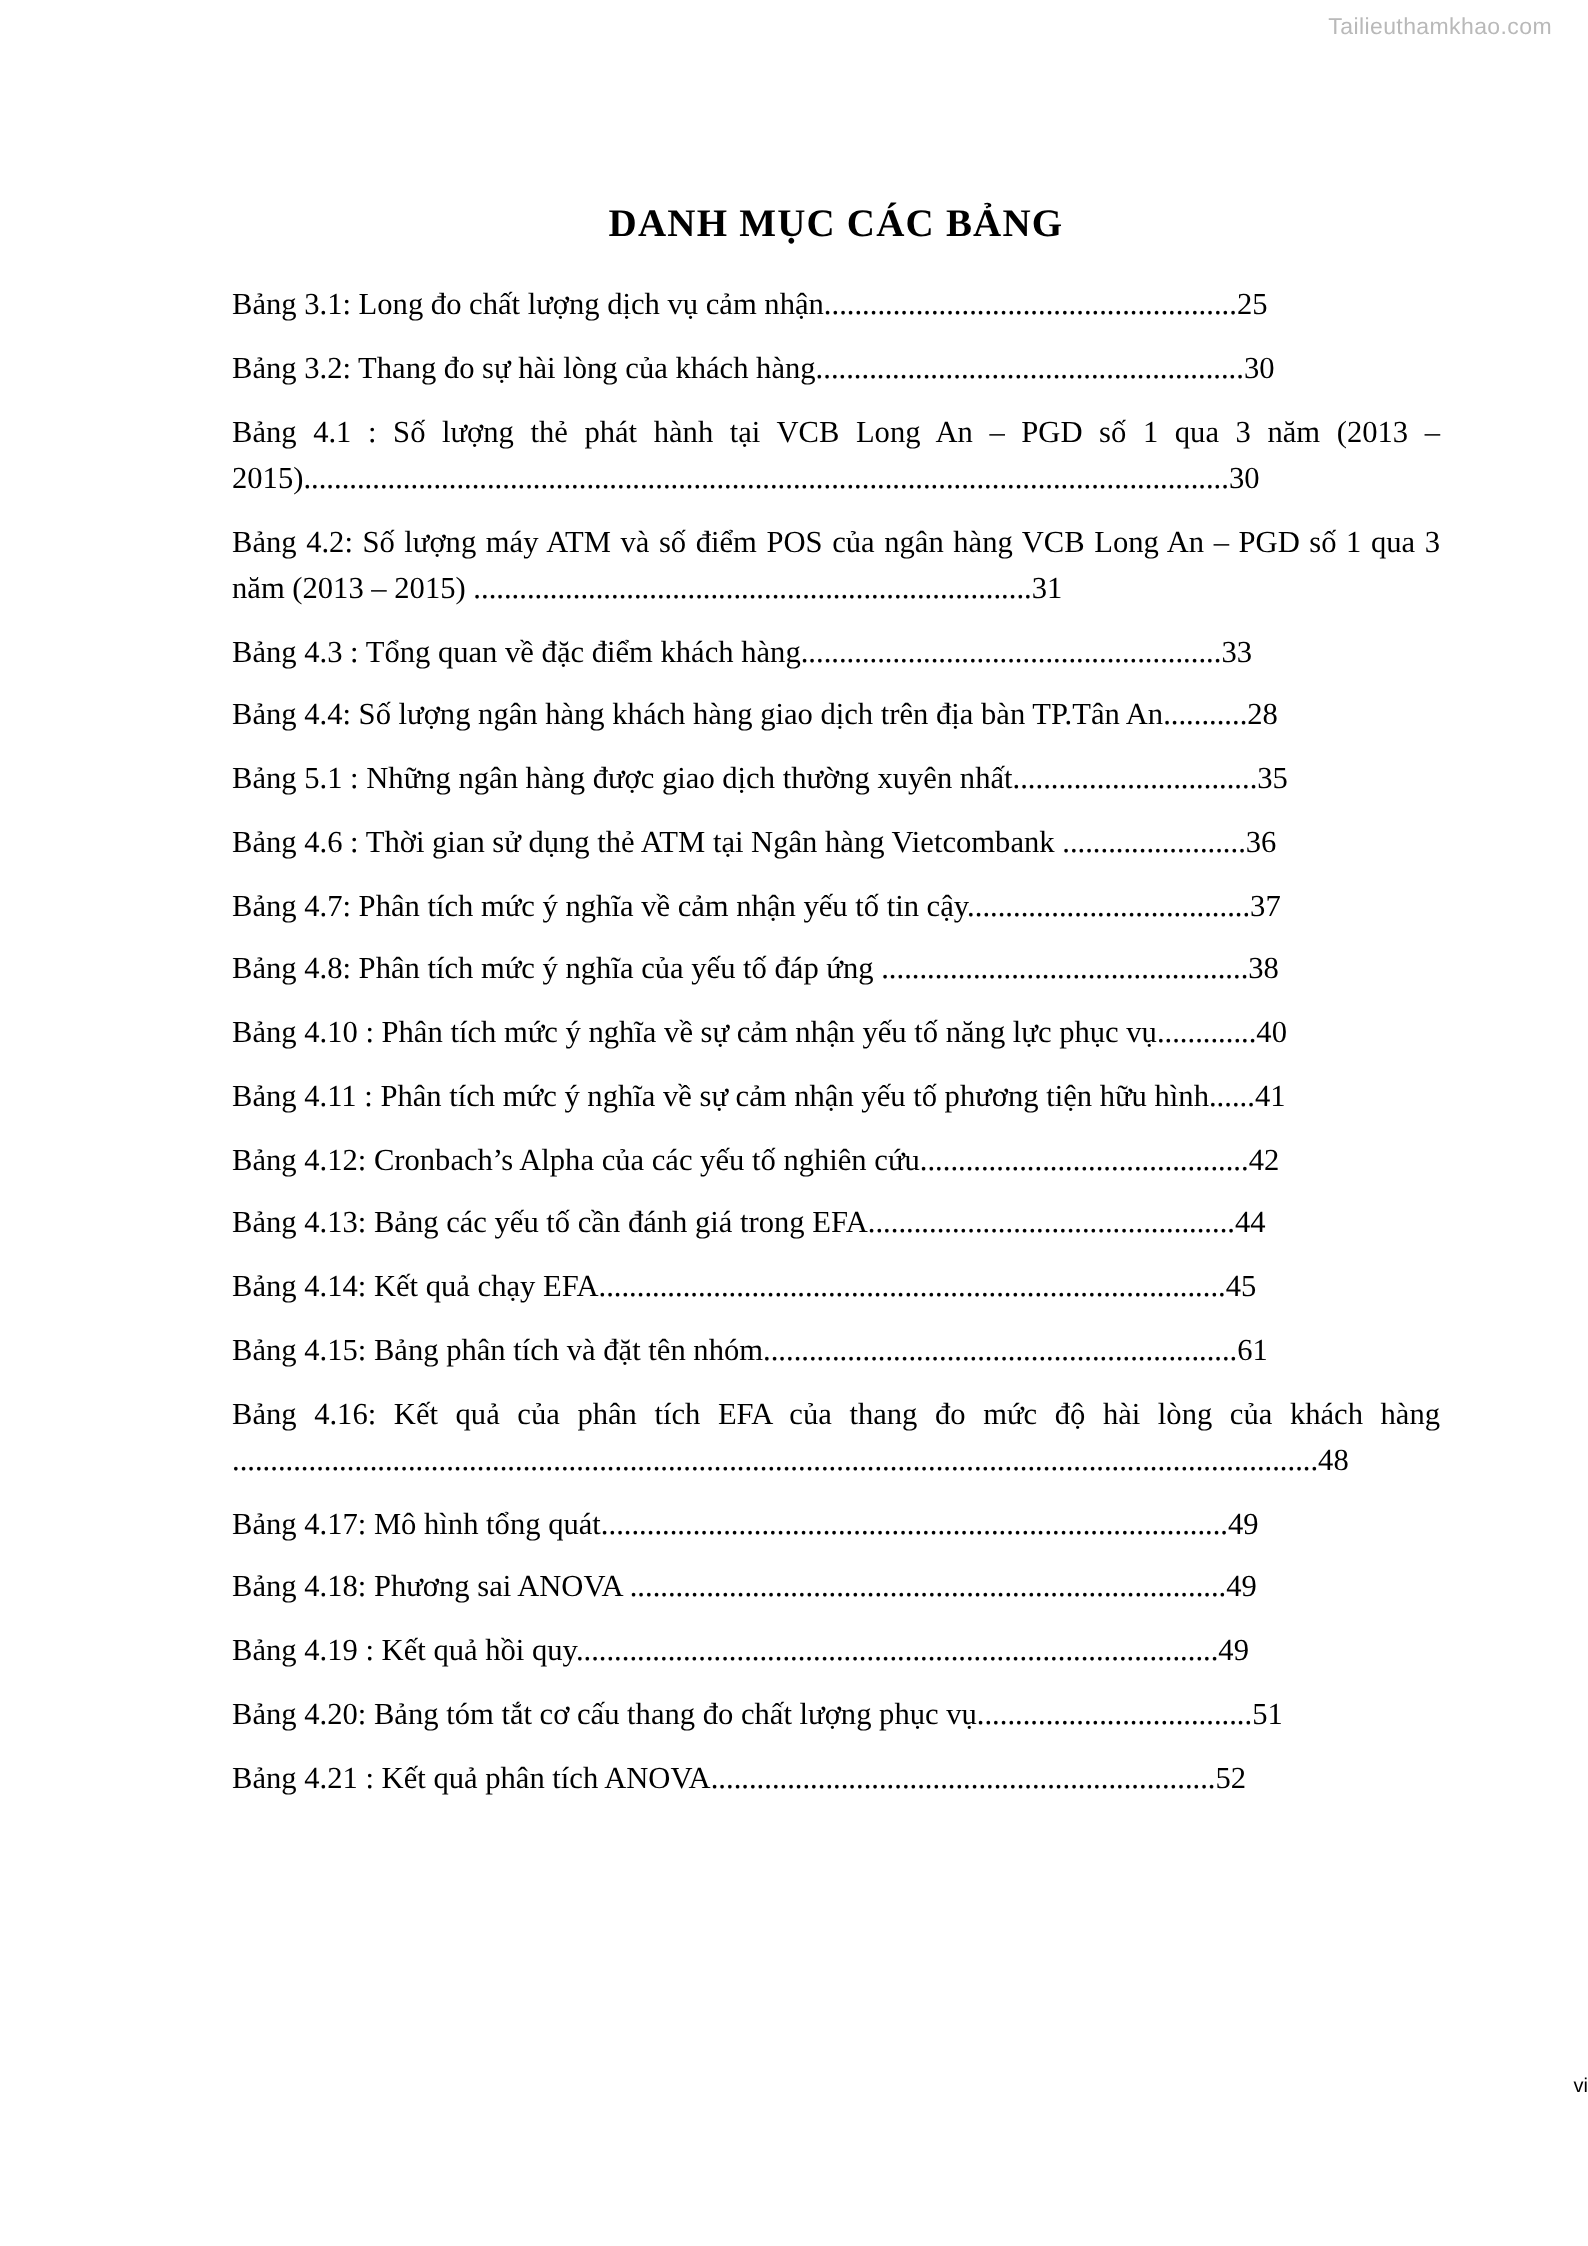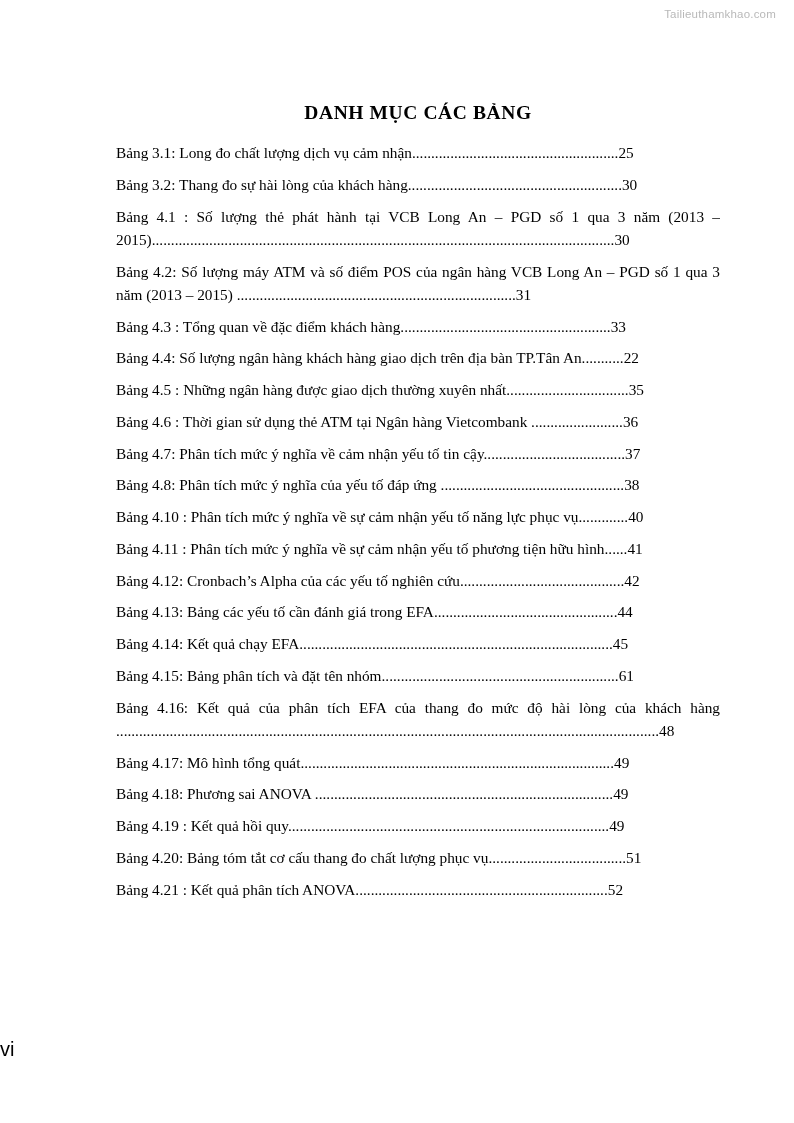--- a/index.html
+++ b/index.html
@@ -68,22 +68,22 @@
   .pagenum {
     white-space: nowrap;
     font-family: Liberation Serif, serif;
   }
   
   .footer-page {
     position: absolute;
     left: 0;
     right: 0;
     top: 1038px;
-    text-align: left;
-    font-size: 20px;
+    text-align: right;
+    font-size: 10px;
     font-family: Liberation Sans, sans-serif;
   }
 </style>
 </head>
 <body>
 
 <div class="page">
 
   <div class="watermark">Tailieuthamkhao.com</div>
 
@@ -107,25 +107,25 @@
 
       <div class="toc-entry">
         <span class="entry-inner">Bảng 4.2: Số lượng máy ATM và số điểm POS của ngân hàng VCB Long An – PGD số 1 qua 3 năm (2013 – 2015)</span><span class="leader"> .........................................................................</span><span class="pagenum">31</span>
       </div>
 
       <div class="toc-entry">
         <span class="entry-inner">Bảng 4.3 : Tổng quan về đặc điểm khách hàng</span><span class="leader">.......................................................</span><span class="pagenum">33</span>
       </div>
 
       <div class="toc-entry">
-        <span class="entry-inner">Bảng 4.4: Số lượng ngân hàng khách hàng giao dịch trên địa bàn TP.Tân An</span><span class="leader">...........</span><span class="pagenum">22</span>
+        <span class="entry-inner">Bảng 4.4: Số lượng ngân hàng khách hàng giao dịch trên địa bàn TP.Tân An</span><span class="leader">...........</span><span class="pagenum">28</span>
       </div>
 
       <div class="toc-entry">
-        <span class="entry-inner">Bảng 4.5 : Những ngân hàng được giao dịch thường xuyên nhất</span><span class="leader">................................</span><span class="pagenum">35</span>
+        <span class="entry-inner">Bảng 5.1 : Những ngân hàng được giao dịch thường xuyên nhất</span><span class="leader">................................</span><span class="pagenum">35</span>
       </div>
 
       <div class="toc-entry">
         <span class="entry-inner">Bảng 4.6 : Thời gian sử dụng thẻ ATM tại Ngân hàng Vietcombank</span><span class="leader"> ........................</span><span class="pagenum">36</span>
       </div>
 
       <div class="toc-entry">
         <span class="entry-inner">Bảng 4.7: Phân tích mức ý nghĩa về cảm nhận yếu tố tin cậy</span><span class="leader">.....................................</span><span class="pagenum">37</span>
       </div>
 

